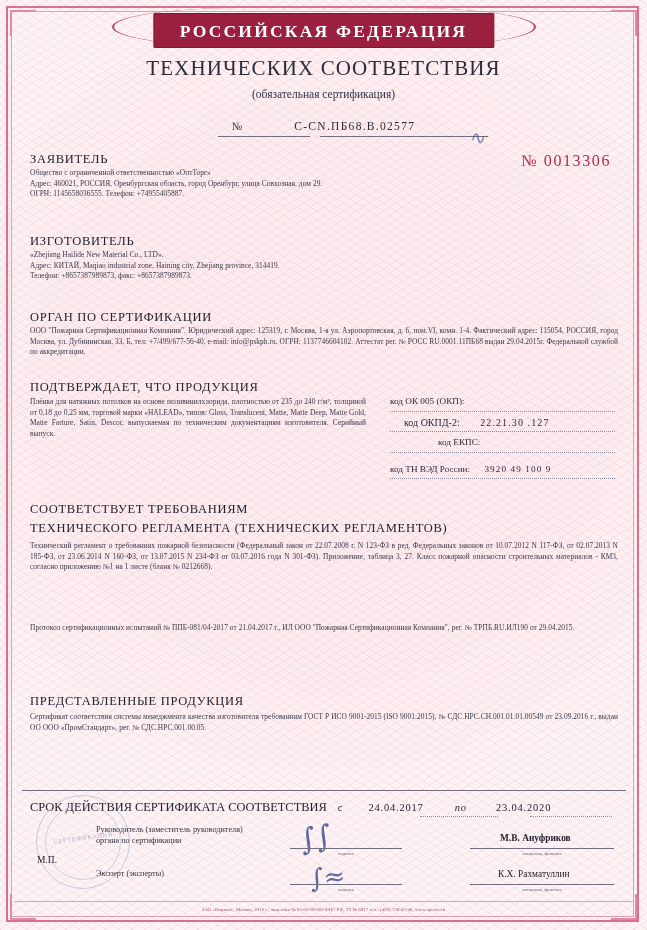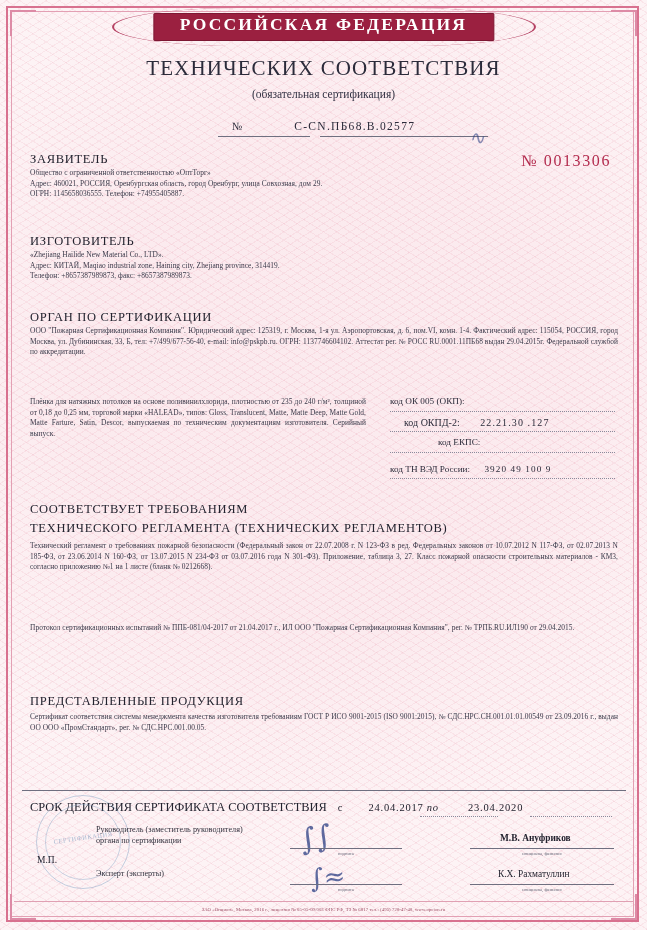--- a/index.html
+++ b/index.html
@@ -61,21 +61,21 @@
   }
 
   
   .banner {
     position: absolute;
     left: 50%;
     transform: translateX(-50%);
     top: 13px;
     background: #9b2040;
     color: #ffffff;
-    padding: 0 26px 5px 26px;
+    padding: 7px 26px 5px 26px;
     font-size: 17.5px;
     letter-spacing: 2.2px;
     font-weight: bold;
     border: 1px solid #7d1733;
     border-radius: 1px;
     white-space: nowrap;
   }
   .banner-wrap {
     position: absolute;
     left: 50%;
@@ -310,20 +310,21 @@
 ОГРН: 1145658036555. Телефон: +74955405887.</div>
 
     <div class="sect-title" style="left:30px; top:234px;">ИЗГОТОВИТЕЛЬ</div>
     <div class="body-text" style="left:30px; top:250px; width:430px; white-space:pre-line;">«Zhejiang Hailide New Material Co., LTD».
 Адрес: КИТАЙ, Maqiao industrial zone, Haining city, Zhejiang province, 314419.
 Телефон: +8657387989873, факс: +8657387989873.</div>
 
     <div class="sect-title" style="left:30px; top:310px;">ОРГАН ПО СЕРТИФИКАЦИИ</div>
     <div class="body-text" style="left:30px; top:326px; width:588px;">ООО "Пожарная Сертификационная Компания". Юридический адрес: 125319, г. Москва, 1-я ул. Аэропортовская, д. 6, пом.VI, комн. 1-4. Фактический адрес: 115054, РОССИЯ, город Москва, ул. Дубининская, 33, Б, тел: +7/499/677-56-40, e-mail: info@pskpb.ru. ОГРН: 1137746604102. Аттестат рег. № РОСС RU.0001.11ПБ68 выдан 29.04.2015г. Федеральной службой по аккредитации.</div>
 
+    <div class="sect-title" style="left:30px; top:380px;">ПОДТВЕРЖДАЕТ, ЧТО ПРОДУКЦИЯ</div>
     <div class="body-text" style="left:30px; top:397px; width:336px;">Плёнка для натяжных потолков на основе поливинилхлорида, плотностью от 235 до 240 г/м², толщиной от 0,18 до 0,25 мм, торговой марки «HALEAD», типов: Gloss, Translucent, Matte, Matte Deep, Matte Gold, Matte Farture, Satin, Descor, выпускаемая по техническим документациям изготовителя. Серийный выпуск.</div>
 
     <div class="rightcol" style="left:390px; top:396px;">
       <span>код ОК 005 (ОКП):</span>
       <span class="val"></span>
     </div>
     <div class="dotline" style="left:390px; top:411px; width:225px;"></div>
 
     <div class="rightcol" style="left:404px; top:417px; font-size:10px;">
       <span>код ОКПД-2:</span>
@@ -350,21 +351,21 @@
     <div class="body-text" style="left:30px; top:623px; width:588px;">Протокол сертификационных испытаний № ППБ-081/04-2017 от 21.04.2017 г., ИЛ ООО "Пожарная Сертификационная Компания", рег. № ТРПБ.RU.ИЛ190 от 29.04.2015.</div>
 
     <div class="sect-title" style="left:30px; top:694px;">ПРЕДСТАВЛЕННЫЕ ПРОДУКЦИЯ</div>
     <div class="body-text" style="left:30px; top:712px; width:588px;">Сертификат соответствия системы менеджмента качества изготовителя требованиям ГОСТ Р ИСО 9001-2015 (ISO 9001:2015), № СДС.НРС.СН.001.01.01.00549 от 23.09.2016 г., выдан ОО ООО «ПромСтандарт», рег. № СДС.НРС.001.00.05.</div>
 
     <div class="solidline" style="left:22px; top:790px; width:604px;"></div>
     <div class="valid-row">
       <span>СРОК ДЕЙСТВИЯ СЕРТИФИКАТА СООТВЕТСТВИЯ</span>
       <span class="from" style="margin-left:8px;">с</span>
       <span class="from" style="margin-left:22px;">24.04.2017</span>
-      <span class="to" style="font-style:italic;">по</span>
+      <span class="to" style="margin-left:28px;font-style:italic;">по</span>
       <span class="to" style="margin-left:26px;">23.04.2020</span>
     </div>
     <div class="dotline" style="left:420px; top:816px; width:78px;"></div>
     <div class="dotline" style="left:530px; top:816px; width:82px;"></div>
 
     <div class="stamp">
       <div class="stamp-text">СЕРТИФИКАЦИЯ</div>
     </div>
     <div class="mp">М.П.</div>
 

